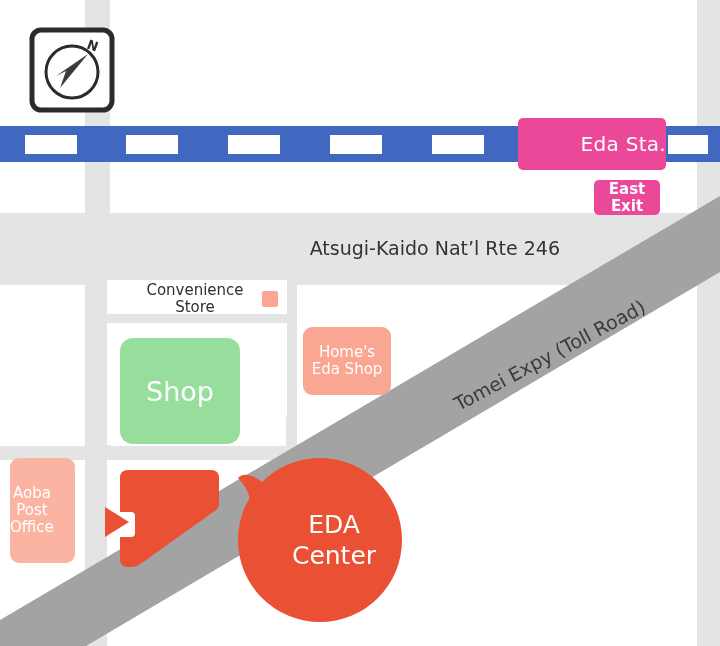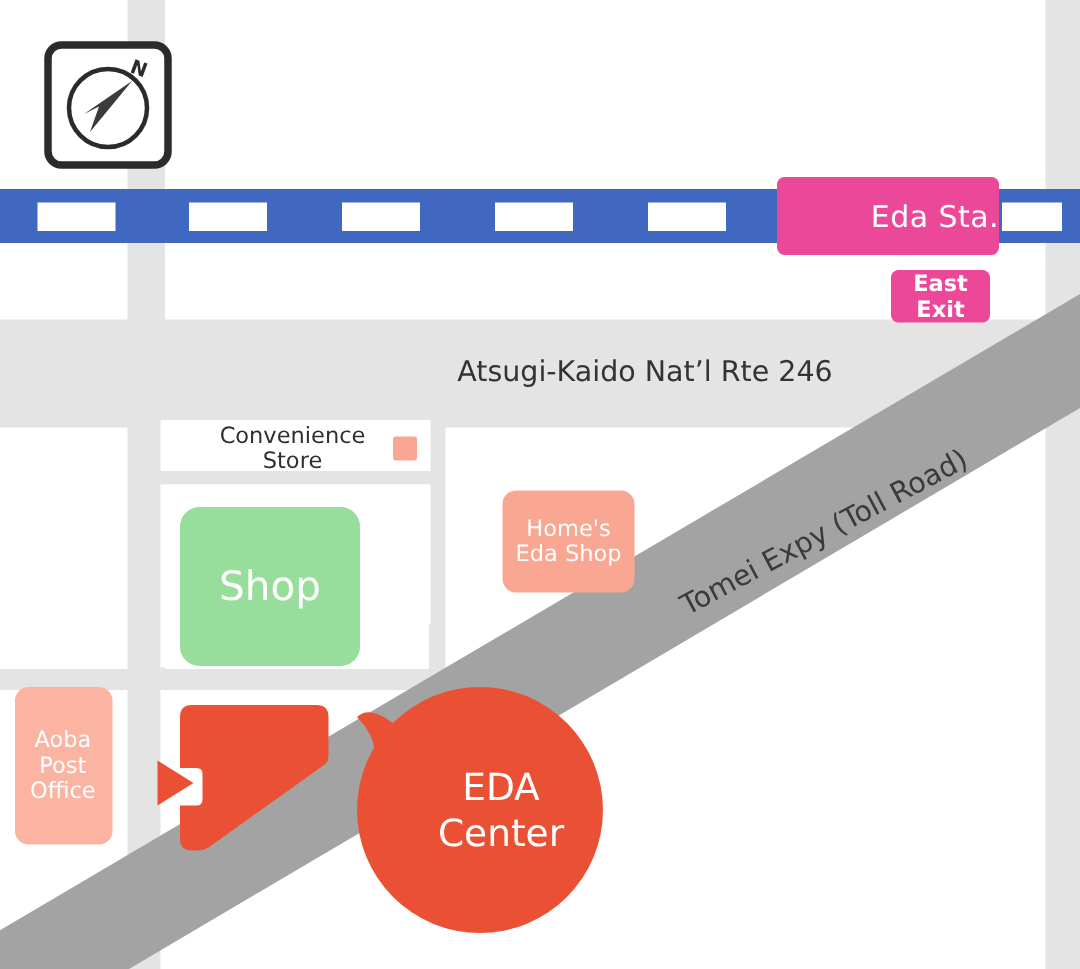--- a/index.html
+++ b/index.html
@@ -64,21 +64,21 @@
     color: #ffffff;
     font-size: 15px;
     font-weight: 600;
   }
   
   #atsugi-label {
     left: 300px; top: 236px;
     width: 260px; height: 26px;
     color: #333333;
     font-size: 19px;
-    justify-content: center;
+    justify-content: flex-end;
   }
   
   #tomei-label {
     left: 400px; top: 286px;
     width: 300px; height: 140px;
     color: #3a3a3a;
     font-size: 19px;
     transform: rotate(-28deg);
     transform-origin: center center;
     pointer-events: none;
@@ -107,33 +107,31 @@
   }
   
   #homes-eda {
     left: 303px; top: 327px;
     width: 88px; height: 68px;
     background: #f9a792;
     border-radius: 9px;
     color: #ffffff;
     font-size: 15px;
     flex-direction: column;
-    margin-left: 32px;
   }
   
   #aoba-post {
     left: 10px; top: 458px;
     width: 65px; height: 105px;
     background: #fbb3a2;
     border-radius: 9px;
     color: #ffffff;
     font-size: 15px;
     flex-direction: column;
     align-items: flex-start;
-    padding-left: 10px;
     justify-content: center;
   }
   
   #eda-center-label {
     left: 267px; top: 505px;
     width: 134px; height: 70px;
     color: #ffffff;
     font-size: 25px;
     flex-direction: column;
     line-height: 1.25;

